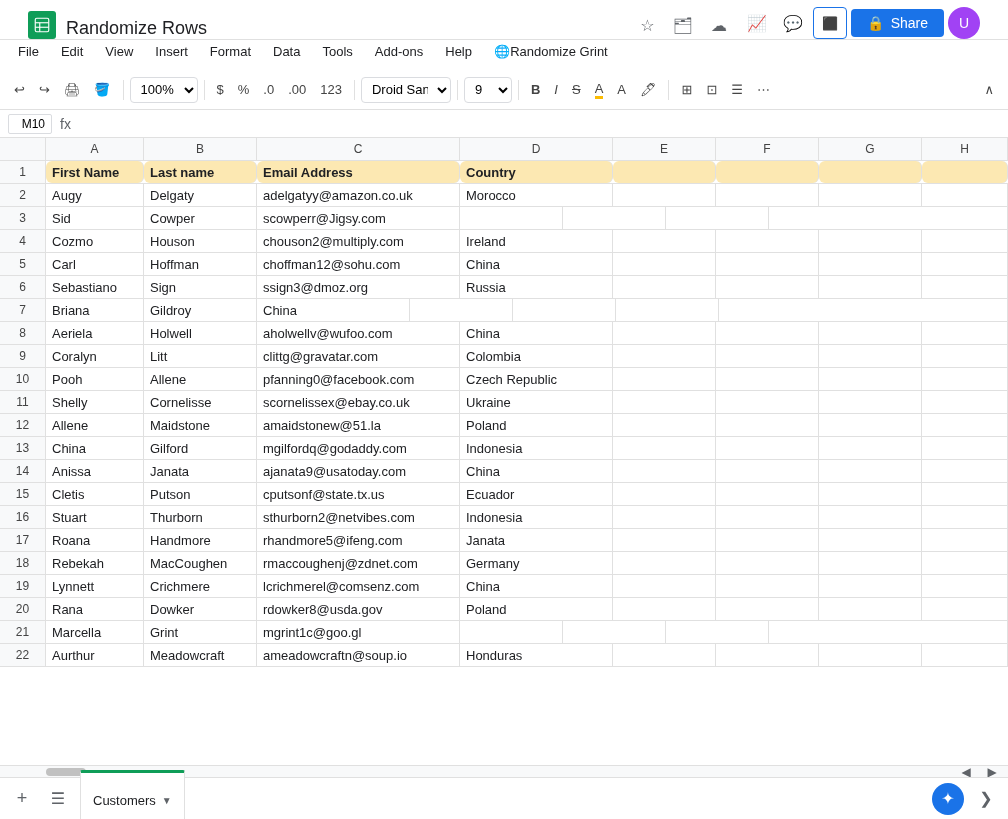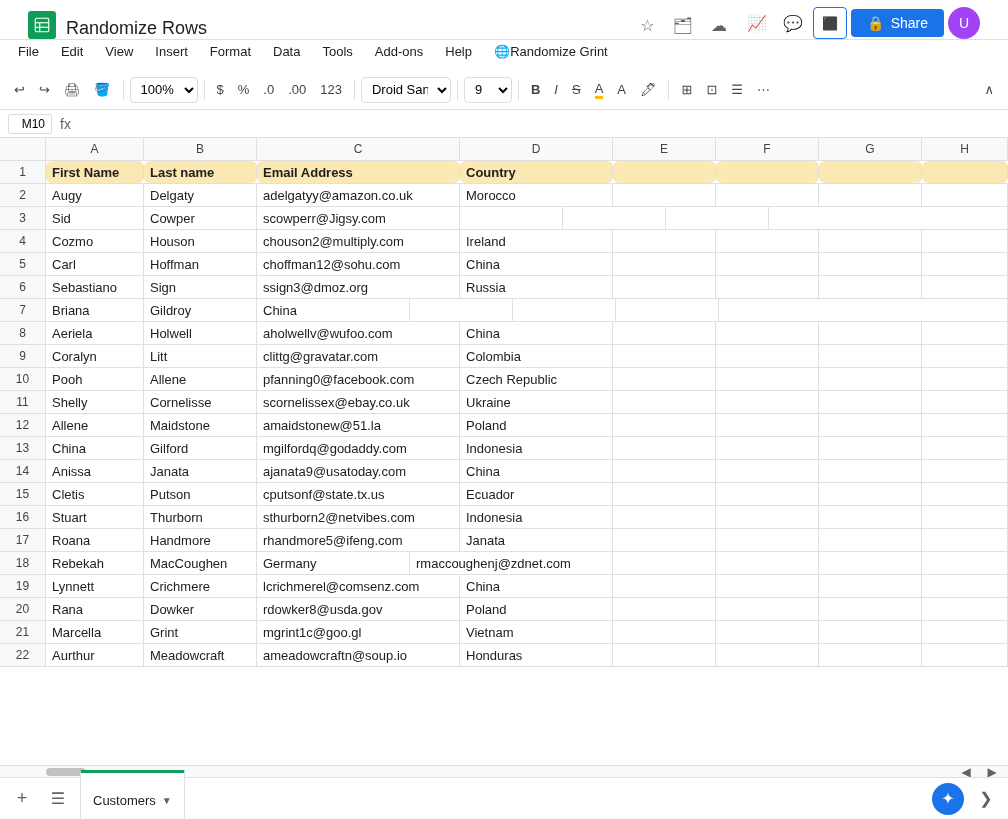--- a/index.html
+++ b/index.html
@@ -405,22 +405,22 @@
       <div class="cell cell-d">Janata</div>
       <div class="cell cell-e"></div>
       <div class="cell cell-f"></div>
       <div class="cell cell-g"></div>
       <div class="cell cell-h"></div>
     </div>
         <div class="sheet-row">
       <div class="row-num">18</div>
       <div class="cell cell-a">Rebekah</div>
       <div class="cell cell-b">MacCoughen</div>
+      <div class="cell cell-c">rmaccoughenj@zdnet.com</div>
       <div class="cell cell-d">Germany</div>
-      <div class="cell cell-c">rmaccoughenj@zdnet.com</div>
       <div class="cell cell-e"></div>
       <div class="cell cell-f"></div>
       <div class="cell cell-g"></div>
       <div class="cell cell-h"></div>
     </div>
         <div class="sheet-row">
       <div class="row-num">19</div>
       <div class="cell cell-a">Lynnett</div>
       <div class="cell cell-b">Crichmere</div>
       <div class="cell cell-c">lcrichmerel@comsenz.com</div>
@@ -439,21 +439,20 @@
       <div class="cell cell-e"></div>
       <div class="cell cell-f"></div>
       <div class="cell cell-g"></div>
       <div class="cell cell-h"></div>
     </div>
         <div class="sheet-row">
       <div class="row-num">21</div>
       <div class="cell cell-a">Marcella</div>
       <div class="cell cell-b">Grint</div>
       <div class="cell cell-c">mgrint1c@goo.gl</div>
-      <div class="cell cell-d">Vietnam</div>
       <div class="cell cell-e"></div>
       <div class="cell cell-f"></div>
       <div class="cell cell-g"></div>
       <div class="cell cell-h"></div>
     </div>
         <div class="sheet-row">
       <div class="row-num">22</div>
       <div class="cell cell-a">Aurthur</div>
       <div class="cell cell-b">Meadowcraft</div>
       <div class="cell cell-c">ameadowcraftn@soup.io</div>

